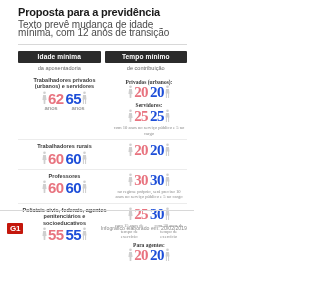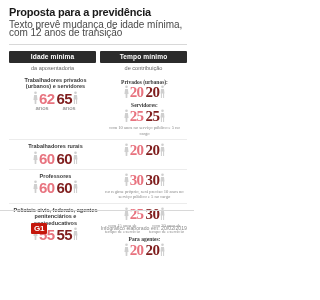--- a/index.html
+++ b/index.html
@@ -3,21 +3,21 @@
 <meta charset="utf-8">
 <style>
   html,body{margin:0;padding:0;}
   body{
     width:194px;height:300px;overflow:hidden;
     background:#ffffff;
     font-family:"Liberation Sans","DejaVu Sans",sans-serif;
     color:#2b2b2b;
     -webkit-font-smoothing:antialiased;
   }
-  .page{position:relative;width:194px;height:240px;box-sizing:border-box;padding:6px 7px 0 9px;}
+  .page{position:relative;width:194px;height:240px;box-sizing:border-box;padding:6px 7px 0 18px;}
 
   
   .title{
     font-size:11px;font-weight:bold;line-height:12px;
     color:#1a1a1a;letter-spacing:-0.2px;margin:0 0 3px 0;
   }
   .subtitle{
     font-size:10px;line-height:8.4px;color:#4a4a4a;
     margin:0 0 6px 0;letter-spacing:-0.05px;
   }
@@ -45,42 +45,42 @@
     margin-bottom:1px;padding:0 4px;
   }
   .subcat{
     font-size:5.5px;font-weight:bold;line-height:6.4px;color:#3a3a3a;
     margin:2px 0 0 0;
   }
   .pairs{display:flex;justify-content:center;align-items:flex-end;gap:2px;}
   .pair{display:flex;gap:1px;}
   .num{font-size:15px;font-weight:bold;line-height:15px;letter-spacing:-0.6px;}
   .num.f{color:#e8737f;}
-  .num.m{color:#7f1d1d;}
+  .num.m{color:#1d4ed8;}
   .unit{font-size:6px;color:#7d7d7d;display:block;text-align:center;margin-top:-1px;}
   .units{display:flex;justify-content:center;gap:14px;margin-top:0px;}
   .note{
     font-size:4.6px;line-height:5.4px;color:#8a8a8a;margin-top:1.5px;padding:0 2px;
   }
   .notes2{display:flex;gap:3px;justify-content:center;}
   .notes2 .note{flex:1;max-width:46px;}
 
   .fig{width:5px;height:13px;display:block;}
   .rowsep{height:1px;background:#ececec;margin:1px 0;}
 
   
   .footer{
     position:absolute;left:0;bottom:0;width:194px;
     border-top:1px solid #d8d8d8;
     display:flex;align-items:center;justify-content:space-between;
     padding:5px 7px 0 7px;box-sizing:border-box;height:30px;
   }
   .g1{
     background:#c4170c;color:#fff;font-weight:bold;font-size:8px;
-    padding:1px 3px;border-radius:1px;letter-spacing:-0.3px;margin-left:24px;
+    padding:1px 3px;border-radius:1px;letter-spacing:-0.3px;
   }
   .credit{font-size:5.2px;color:#8a8a8a;}
 </style>
 </head>
 <body>
 
 <div class="page">
 
   <h1 class="title">Proposta para a previdência</h1>
   <p class="subtitle">Texto prevê mudança de idade mínima, com 12 anos de transição</p>

